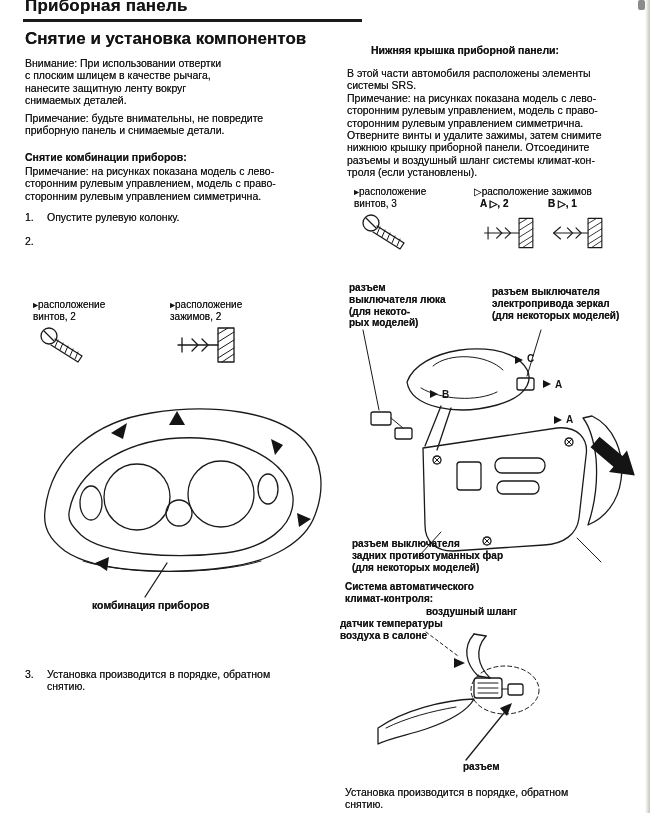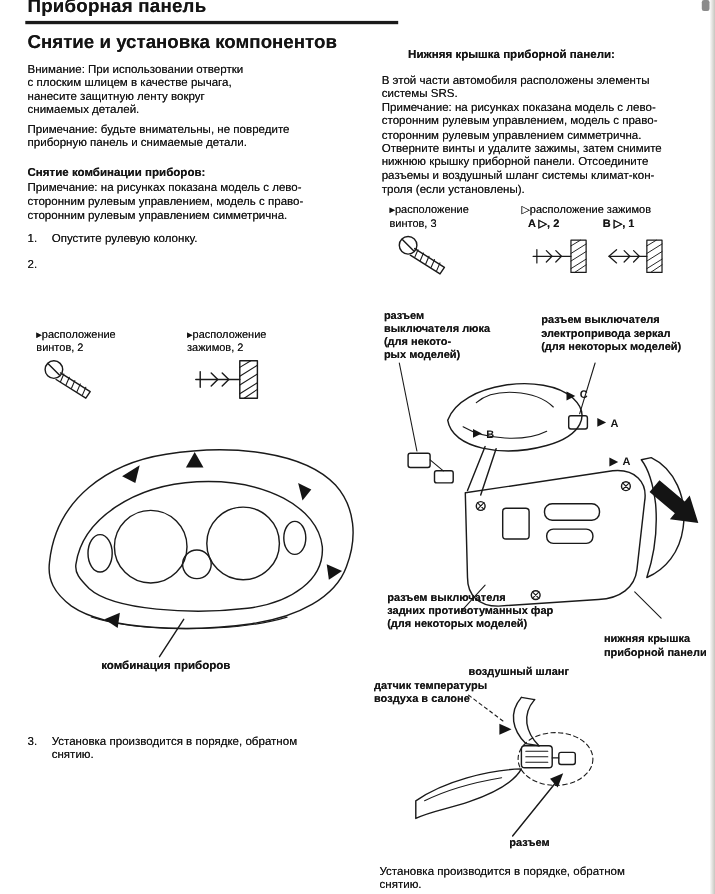--- a/index.html
+++ b/index.html
@@ -195,23 +195,23 @@
       <polygon points="170,26 178,30 170,34"></polygon>
     </g>
     <g transform="translate(250,112) rotate(40)" fill="#141414">
       <path d="M0,-7 L30,-7 L30,-14 L52,0 L30,14 L30,7 L0,7 Z"></path>
     </g>
   </svg>
 
   <div class="abs small b pre ink" style="left:352px;top:538px;width:175px;">разъем выключателя
 задних противотуманных фар
 (для некоторых моделей)</div>
-  <div class="abs small b pre ink" style="left:549px;top:576px;width:100px;">нижняя крышка
-приборной панели</div>
-
+
+  <div class="abs b pre ink" style="left:345px;top:581px;font-size:10px;line-height:1.2;">Система автоматического
+климат-контроля:</div>
   <div class="abs small b ink" style="left:426px;top:606px;">воздушный шланг</div>
   <div class="abs small b pre ink" style="left:340px;top:618px;width:115px;">датчик температуры
 воздуха в салоне</div>
 
   <svg class="abs" style="left:362px;top:632px;" width="215" height="136" viewBox="0 0 215 136">
     <g class="stroke">
       <path class="thin" d="M64,0 L96,24" stroke-dasharray="3,3"></path>
       <path d="M112,2 C100,16 104,32 116,44"></path>
       <path d="M124,4 C112,18 116,34 128,46"></path>
       <path d="M112,2 L124,4 M116,44 L128,46"></path>

